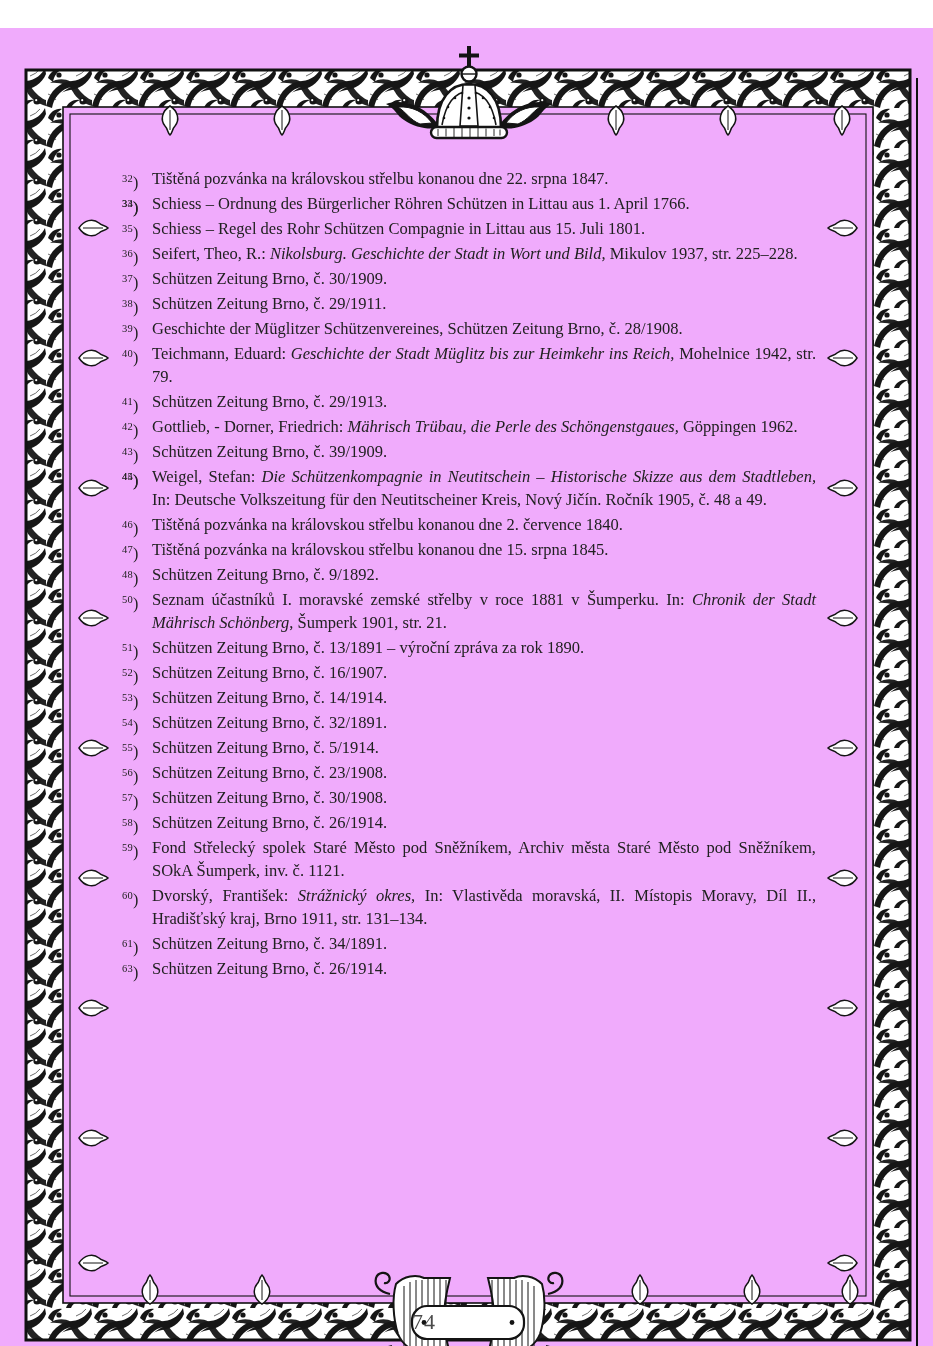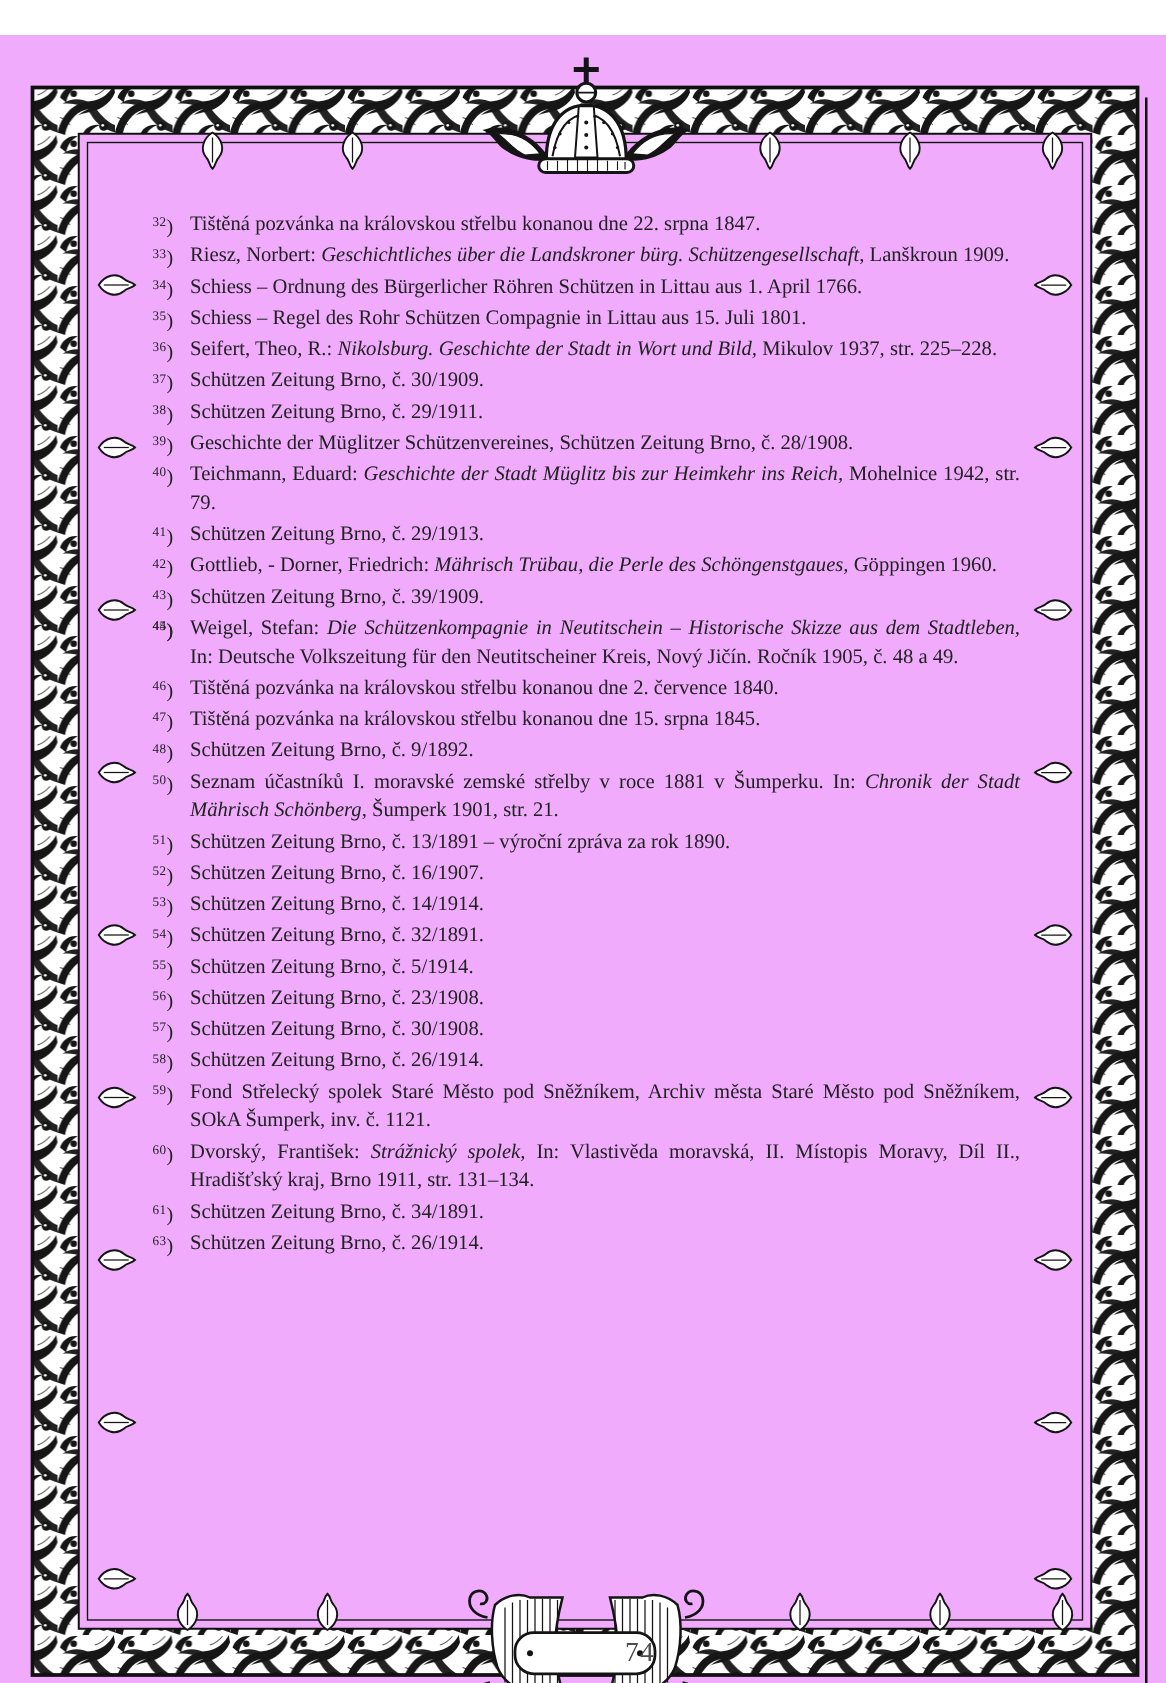--- a/index.html
+++ b/index.html
@@ -42,21 +42,21 @@
     vertical-align: 5.5px;
   }
   .note i { font-style: italic; }
   .page-number {
     position: absolute;
     left: 412px;
     top: 1277px;
     width: 112px;
     height: 34px;
     line-height: 34px;
-    text-align: right;
+    text-align: left;
     font-size: 22px;
     letter-spacing: 1px;
     color: #4b4b4b;
   }
 </style>
 </head>
 <body>
 
 <div class="page">
 
@@ -199,46 +199,46 @@
       <use href="#curl" transform="translate(392,1318) scale(1,-1)"></use>
       <use href="#curl" transform="translate(546,1318) scale(-1,-1)"></use>
       <rect x="412" y="1278" width="112" height="33" rx="15" fill="#ffffff" stroke="#141414" stroke-width="2.2"></rect>
       <circle cx="424" cy="1294.5" r="2.4" fill="#141414"></circle>
       <circle cx="512" cy="1294.5" r="2.4" fill="#141414"></circle>
     </g>
   </svg>
 
   <div class="content">
       <p class="note"><span class="num"><b>32</b>)</span><span><span>Tištěná pozvánka na královskou střelbu konanou dne 22. srpna 1847.</span></span></p>
-      <p class="note"><span class="num"><b>33</b>)</span><span><span>Riesz, Norbert: </span><i>Geschichtliches über die Landskroner bürg. Schützengesellschaft</i><span>, Lanškroun 1909.</span></span></p>
+      <p class="note"><span class="num"><b>33</b>)</span></p>
       <p class="note"><span class="num"><b>34</b>)</span><span><span>Schiess – Ordnung des Bürgerlicher Röhren Schützen in Littau aus 1. April 1766.</span></span></p>
       <p class="note"><span class="num"><b>35</b>)</span><span><span>Schiess – Regel des Rohr Schützen Compagnie in Littau aus 15. Juli 1801.</span></span></p>
       <p class="note"><span class="num"><b>36</b>)</span><span><span>Seifert, Theo, R.: </span><i>Nikolsburg. Geschichte der Stadt in Wort und Bild,</i><span> Mikulov 1937, str. 225–228.</span></span></p>
       <p class="note"><span class="num"><b>37</b>)</span><span><span>Schützen Zeitung Brno, č. 30/1909.</span></span></p>
       <p class="note"><span class="num"><b>38</b>)</span><span><span>Schützen Zeitung Brno, č. 29/1911.</span></span></p>
       <p class="note"><span class="num"><b>39</b>)</span><span><span>Geschichte der Müglitzer Schützenvereines, Schützen Zeitung Brno, č. 28/1908.</span></span></p>
       <p class="note"><span class="num"><b>40</b>)</span><span><span>Teichmann, Eduard: </span><i>Geschichte der Stadt Müglitz bis zur Heimkehr ins Reich,</i><span> Mohelnice 1942, str. 79.</span></span></p>
       <p class="note"><span class="num"><b>41</b>)</span><span><span>Schützen Zeitung Brno, č. 29/1913.</span></span></p>
-      <p class="note"><span class="num"><b>42</b>)</span><span><span>Gottlieb, - Dorner, Friedrich: </span><i>Mährisch Trübau, die Perle des Schöngenstgaues,</i><span> Göppingen 1960.</span></span></p>
+      <p class="note"><span class="num"><b>42</b>)</span><span><span>Gottlieb, - Dorner, Friedrich: </span><i>Mährisch Trübau, die Perle des Schöngenstgaues,</i><span> Göppingen 1962.</span></span></p>
       <p class="note"><span class="num"><b>43</b>)</span><span><span>Schützen Zeitung Brno, č. 39/1909.</span></span></p>
       <p class="note"><span class="num"><b>44</b>)</span></p>
       <p class="note"><span class="num"><b>45</b>)</span><span><span>Weigel, Stefan: </span><i>Die Schützenkompagnie in Neutitschein – Historische Skizze aus dem Stadtleben,</i><span> In: Deutsche Volkszeitung für den Neutitscheiner Kreis, Nový Jičín. Ročník 1905, č. 48 a 49.</span></span></p>
       <p class="note"><span class="num"><b>46</b>)</span><span><span>Tištěná pozvánka na královskou střelbu konanou dne 2. července 1840.</span></span></p>
       <p class="note"><span class="num"><b>47</b>)</span><span><span>Tištěná pozvánka na královskou střelbu konanou dne 15. srpna 1845.</span></span></p>
       <p class="note"><span class="num"><b>48</b>)</span><span><span>Schützen Zeitung Brno, č. 9/1892.</span></span></p>
       <p class="note"><span class="num"><b>50</b>)</span><span><span>Seznam účastníků I. moravské zemské střelby v roce 1881 v Šumperku. In: </span><i>Chronik der Stadt Mährisch Schönberg</i><span>, Šumperk 1901, str. 21.</span></span></p>
       <p class="note"><span class="num"><b>51</b>)</span><span><span>Schützen Zeitung Brno, č. 13/1891 – výroční zpráva za rok 1890.</span></span></p>
       <p class="note"><span class="num"><b>52</b>)</span><span><span>Schützen Zeitung Brno, č. 16/1907.</span></span></p>
       <p class="note"><span class="num"><b>53</b>)</span><span><span>Schützen Zeitung Brno, č. 14/1914.</span></span></p>
       <p class="note"><span class="num"><b>54</b>)</span><span><span>Schützen Zeitung Brno, č. 32/1891.</span></span></p>
       <p class="note"><span class="num"><b>55</b>)</span><span><span>Schützen Zeitung Brno, č. 5/1914.</span></span></p>
       <p class="note"><span class="num"><b>56</b>)</span><span><span>Schützen Zeitung Brno, č. 23/1908.</span></span></p>
       <p class="note"><span class="num"><b>57</b>)</span><span><span>Schützen Zeitung Brno, č. 30/1908.</span></span></p>
       <p class="note"><span class="num"><b>58</b>)</span><span><span>Schützen Zeitung Brno, č. 26/1914.</span></span></p>
       <p class="note"><span class="num"><b>59</b>)</span><span><span>Fond Střelecký spolek Staré Město pod Sněžníkem, Archiv města Staré Město pod Sněžníkem, SOkA Šumperk, inv. č. 1121.</span></span></p>
-      <p class="note"><span class="num"><b>60</b>)</span><span><span>Dvorský, František: </span><i>Strážnický spolek,</i><span> In: Vlastivěda moravská, II. Místopis Moravy, Díl II., Hradišťský kraj, Brno 1911, str. 131–134.</span></span></p>
+      <p class="note"><span class="num"><b>60</b>)</span><span><span>Dvorský, František: </span><i>Strážnický okres,</i><span> In: Vlastivěda moravská, II. Místopis Moravy, Díl II., Hradišťský kraj, Brno 1911, str. 131–134.</span></span></p>
       <p class="note"><span class="num"><b>61</b>)</span><span><span>Schützen Zeitung Brno, č. 34/1891.</span></span></p>
       <p class="note"><span class="num"><b>63</b>)</span><span><span>Schützen Zeitung Brno, č. 26/1914.</span></span></p>
     </div>
 
   <div class="page-number">74</div>
 
 </div>
 
 </body></html>

